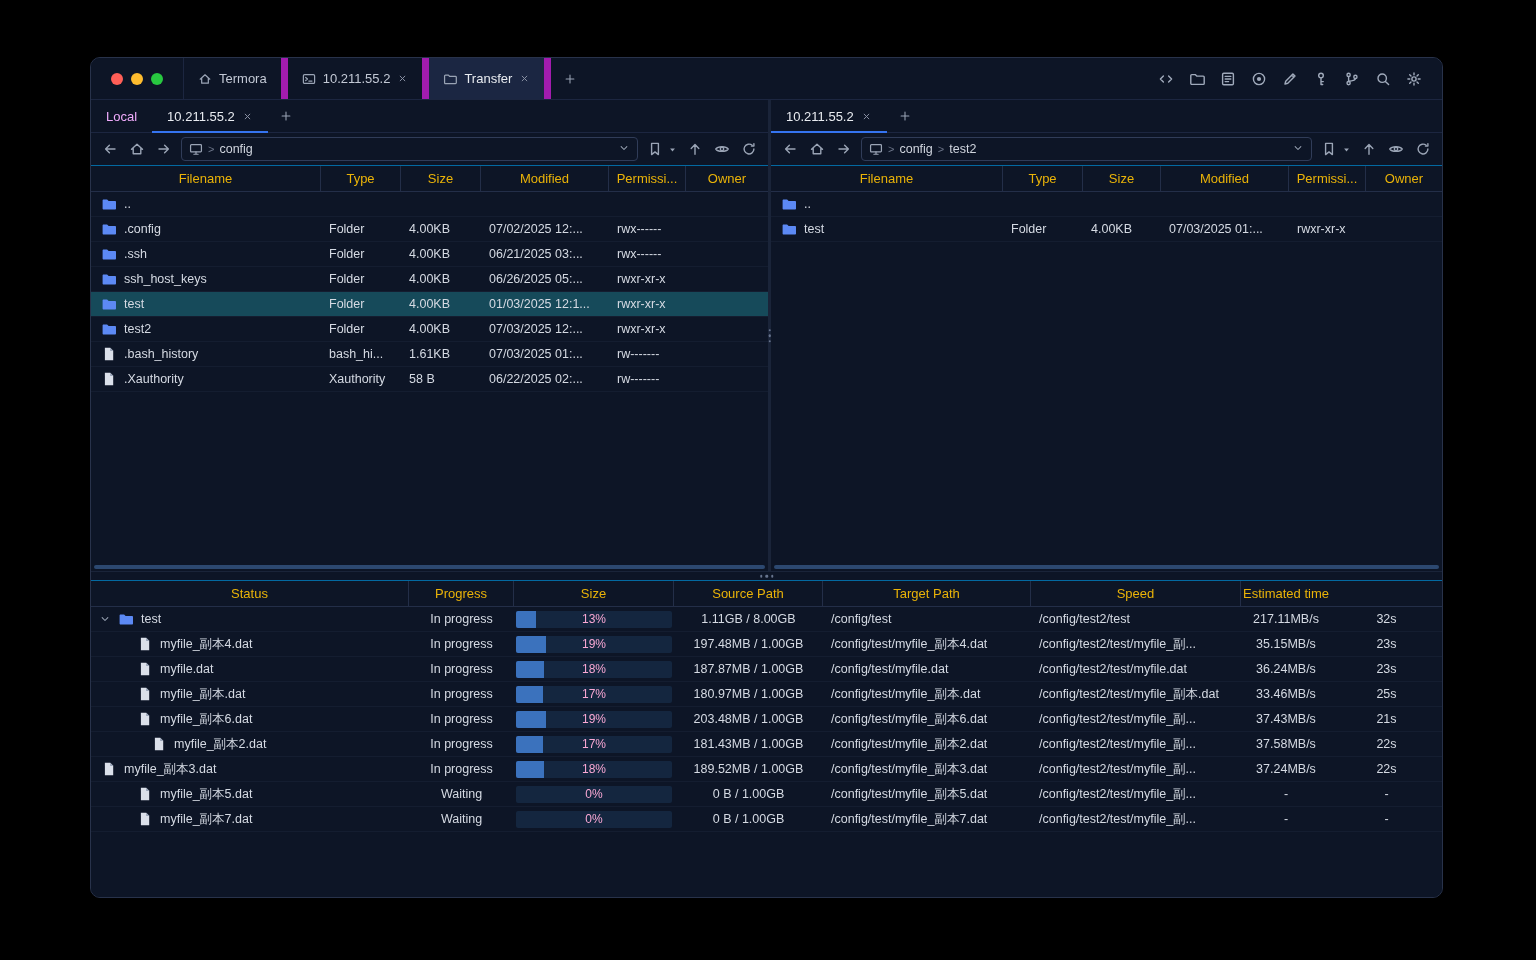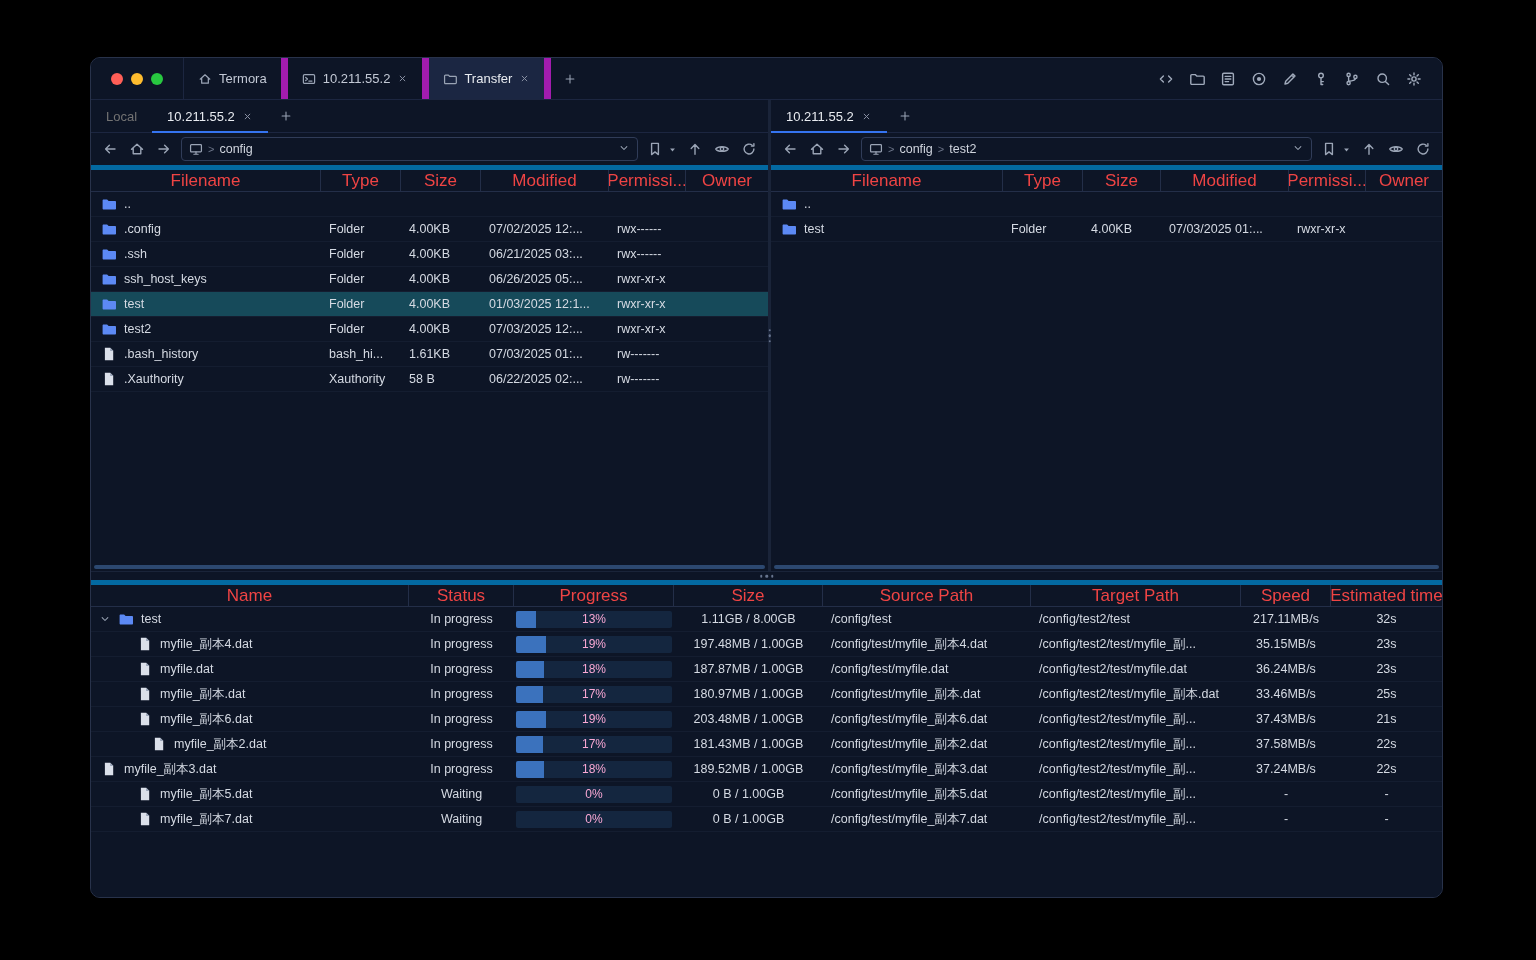--- a/index.html
+++ b/index.html
@@ -32,35 +32,35 @@
   .file-panel{display:flex;flex-direction:column;min-width:0;background:#0d1526}
   .file-panel.left{flex:0 0 677px}
   .file-panel.right{flex:1}
   .v-divider{flex:0 0 3px;background:#1a2439;position:relative}
   .v-grip{position:absolute;left:50%;top:50%;transform:translate(-50%,-50%);display:flex;flex-direction:column;gap:3px}
   .v-grip i,.h-grip i{width:2.5px;height:2.5px;border-radius:50%;background:#67748d;display:block}
   .h-divider{flex:0 0 9px;background:#0d1526;border-top:1px solid #1a2439;position:relative}
   .h-grip{position:absolute;left:50%;top:50%;transform:translate(-50%,-50%);display:flex;gap:3px}
   
   .panel-tabs{flex:0 0 33px;display:flex;align-items:stretch;border-bottom:1px solid #1c2640}
-  .ptab{display:flex;align-items:center;gap:7px;padding:0 15px;font-size:13px;color:#737373;position:relative;white-space:nowrap}
+  .ptab{display:flex;align-items:center;gap:7px;padding:0 15px;font-size:13px;color:#f0abfc;position:relative;white-space:nowrap}
   .ptab.active{color:#e9ecf1}
   .ptab.active::after{content:'';position:absolute;left:0;right:0;bottom:-1px;height:2px;background:#3574f0}
   .ptab-plus{display:flex;align-items:center;padding:0 12px;color:#9aa4b5}
   
   .toolbar{flex:0 0 32px;display:flex;align-items:center;gap:7px;padding:0 9px}
   .tb-btn{display:flex;align-items:center;justify-content:center;width:20px;height:20px;color:#a8b1c1}
   .breadcrumb{flex:1;height:24px;min-width:0;border:1px solid #303c58;border-radius:4px;
     display:flex;align-items:center;gap:5px;padding:0 7px;font-size:12.5px;color:#d0d5de}
   .crumb-sep{color:#6b7488;font-size:11px}
   .crumb-caret{margin-left:auto;color:#9aa4b5}
   .bm-group{display:flex;align-items:center;gap:1px}
   
   .ftable-head{display:grid;grid-template-columns:var(--cols);flex:0 0 27px;
-    border-top:5px solid #0369a1;border-bottom:1px solid #232e48;font-size:17px;color:#ef4444}
+    border-top:1px solid #0369a1;border-bottom:1px solid #232e48;font-size:13px;color:#eab308}
   .ftable-head>div{display:flex;align-items:center;justify-content:center;border-right:1px solid #232e48;overflow:hidden;white-space:nowrap}
   .ftable-head>div:last-child{border-right:none}
   .frows{flex:1;min-height:0;overflow:hidden;display:flex;flex-direction:column}
   .frow{display:grid;grid-template-columns:var(--cols);flex:0 0 25px;align-items:center;
     font-size:12.5px;color:#d5dae3;border-bottom:1px solid #141d30}
   .frow.selected{background:#164a5a}
   .cell{padding-left:8px;overflow:hidden;white-space:nowrap;display:flex;align-items:center;gap:7px}
   .cell.center{justify-content:center;padding-left:0}
   .cell.name{padding-left:10px}
   .hscroll{flex:0 0 8px;display:flex;align-items:center;padding:0 3px}
@@ -592,21 +592,20 @@
   <div class="h-divider">
     <span class="h-grip">
         <i></i>
         <i></i>
         <i></i>
       </span>
   </div>
 
   <div class="transfer" style="--cols:318px 105px 160px 149px 208px 210px 90px 1fr">
       <div class="ftable-head">
-        <div>Name</div>
         <div>Status</div>
         <div>Progress</div>
         <div>Size</div>
         <div>Source Path</div>
         <div>Target Path</div>
         <div>Speed</div>
         <div>Estimated time</div>
       </div>
       <div class="trows">
         <div class="frow">

